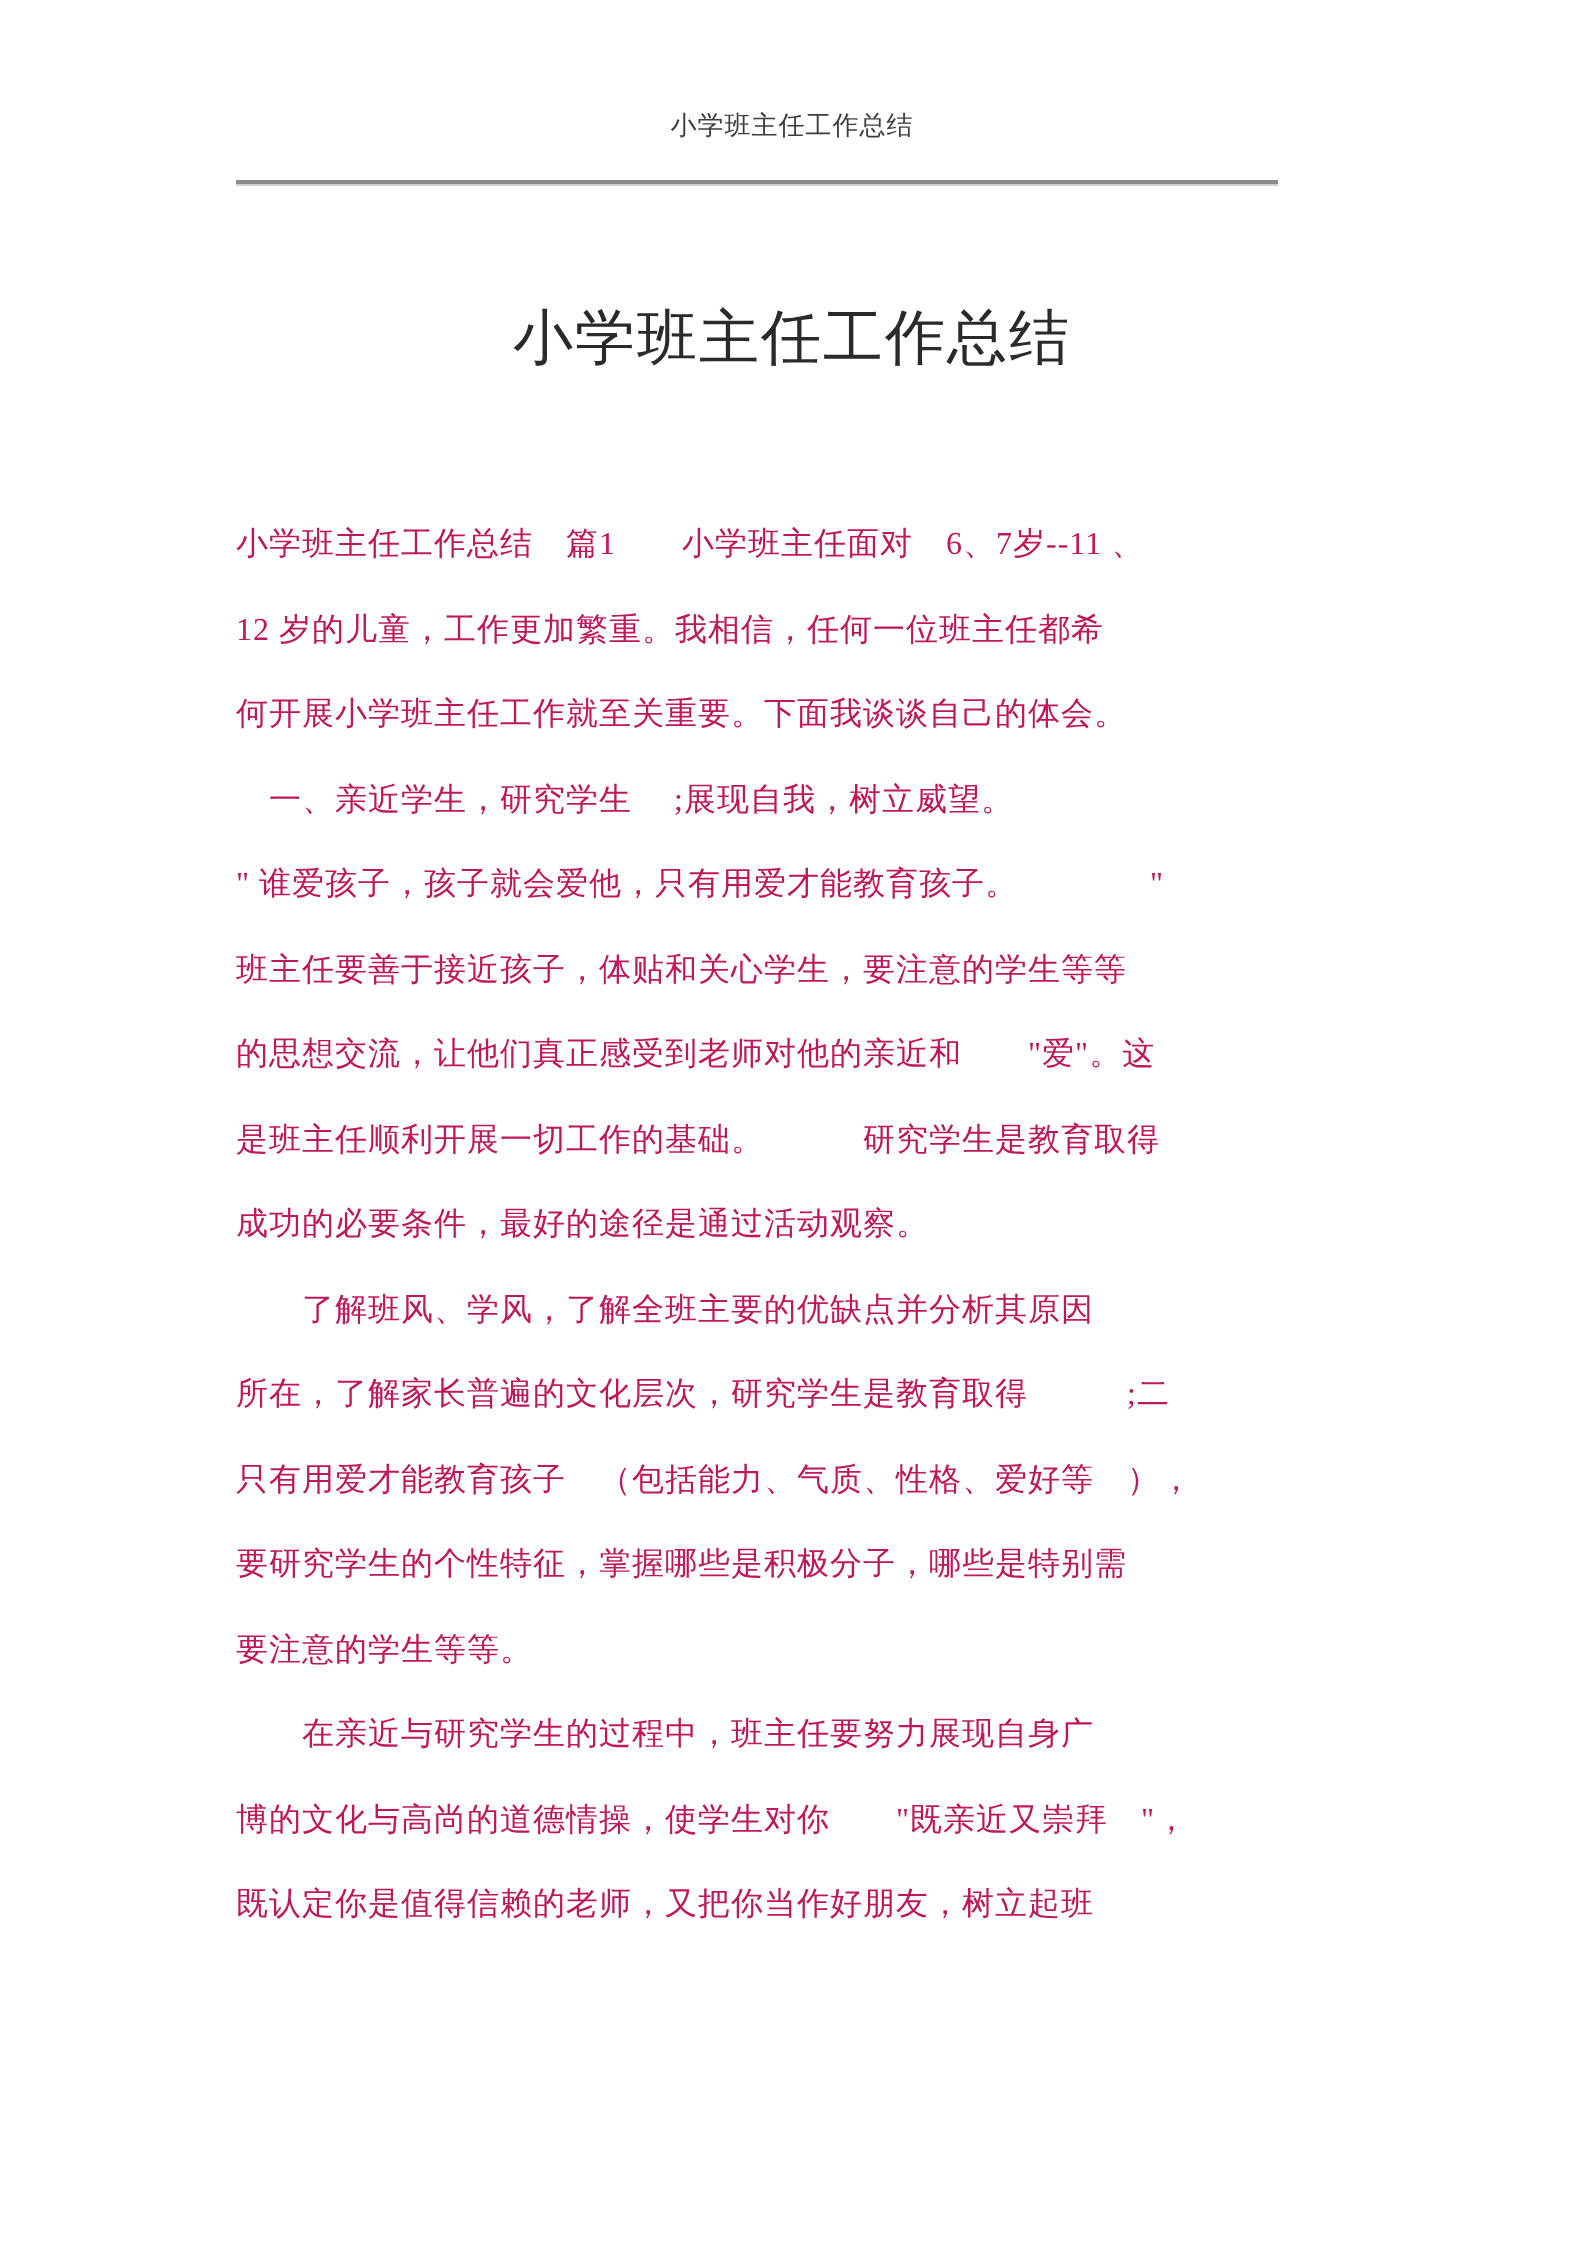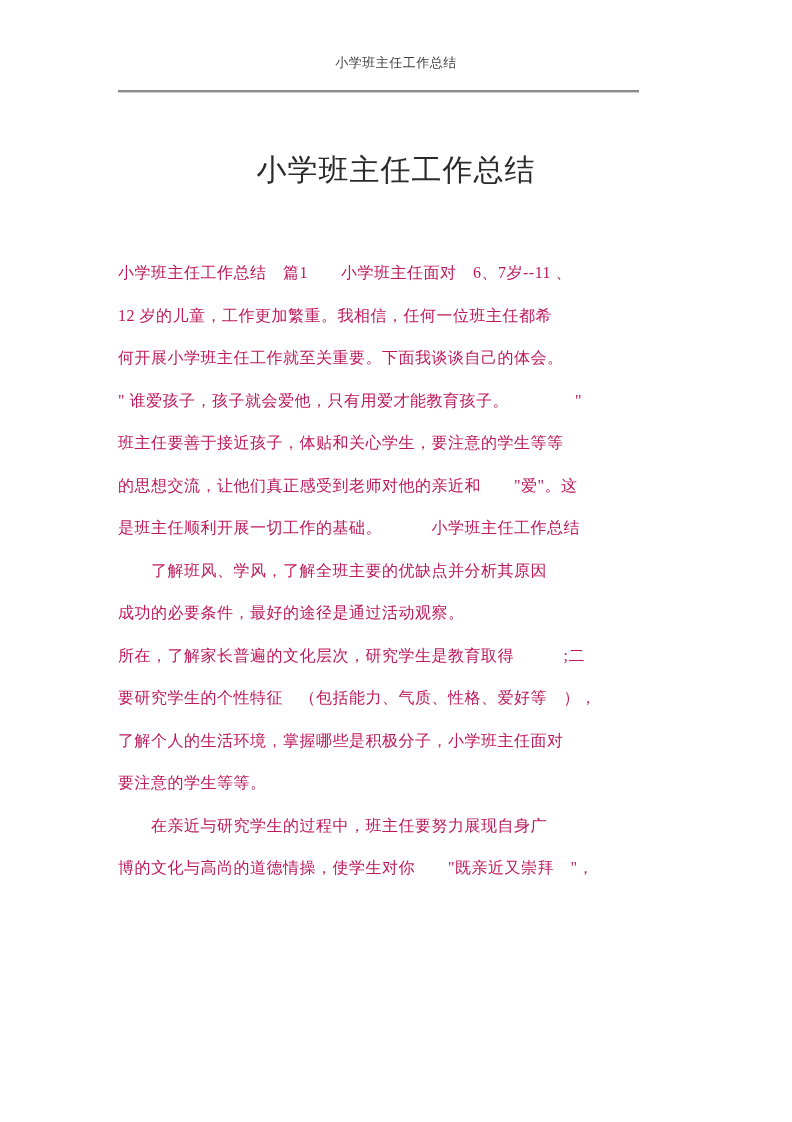--- a/index.html
+++ b/index.html
@@ -68,27 +68,29 @@
   <div class="running-head">小学班主任工作总结</div>
 
   <div class="header-rule"></div>
 
   <h1 class="doc-title" style="margin:0;">小学班主任工作总结</h1>
 
   <div class="doc-body">
     <div class="line">小学班主任工作总结　篇1　　小学班主任面对　6、7岁--11 、</div>
     <div class="line">12 岁的儿童，工作更加繁重。我相信，任何一位班主任都希</div>
     <div class="line">何开展小学班主任工作就至关重要。下面我谈谈自己的体会。</div>
+    <div class="line">　一、亲近学生，研究学生　 ;展现自我，树立威望。</div>
     <div class="line">" 谁爱孩子，孩子就会爱他，只有用爱才能教育孩子。　　　　"</div>
     <div class="line">班主任要善于接近孩子，体贴和关心学生，要注意的学生等等</div>
     <div class="line">的思想交流，让他们真正感受到老师对他的亲近和　　"爱"。这</div>
-    <div class="line">是班主任顺利开展一切工作的基础。　　　小学班主任工作总结</div>
+    <div class="line">是班主任顺利开展一切工作的基础。　　　研究学生是教育取得</div>
+    <div class="line">成功的必要条件，最好的途径是通过活动观察。</div>
     <div class="line">　　了解班风、学风，了解全班主要的优缺点并分析其原因</div>
-    <div class="line">成功的必要条件，最好的途径是通过活动观察。</div>
     <div class="line">所在，了解家长普遍的文化层次，研究学生是教育取得　　　;二</div>
-    <div class="line">要研究学生的个性特征　（包括能力、气质、性格、爱好等　），</div>
-    <div class="line">了解个人的生活环境，掌握哪些是积极分子，小学班主任面对</div>
+    <div class="line">只有用爱才能教育孩子　（包括能力、气质、性格、爱好等　），</div>
+    <div class="line">要研究学生的个性特征，掌握哪些是积极分子，哪些是特别需</div>
     <div class="line">要注意的学生等等。</div>
     <div class="line">　　在亲近与研究学生的过程中，班主任要努力展现自身广</div>
     <div class="line">博的文化与高尚的道德情操，使学生对你　　"既亲近又崇拜　"，</div>
+    <div class="line">既认定你是值得信赖的老师，又把你当作好朋友，树立起班</div>
   </div>
 
 </div>
 
 </body></html>

